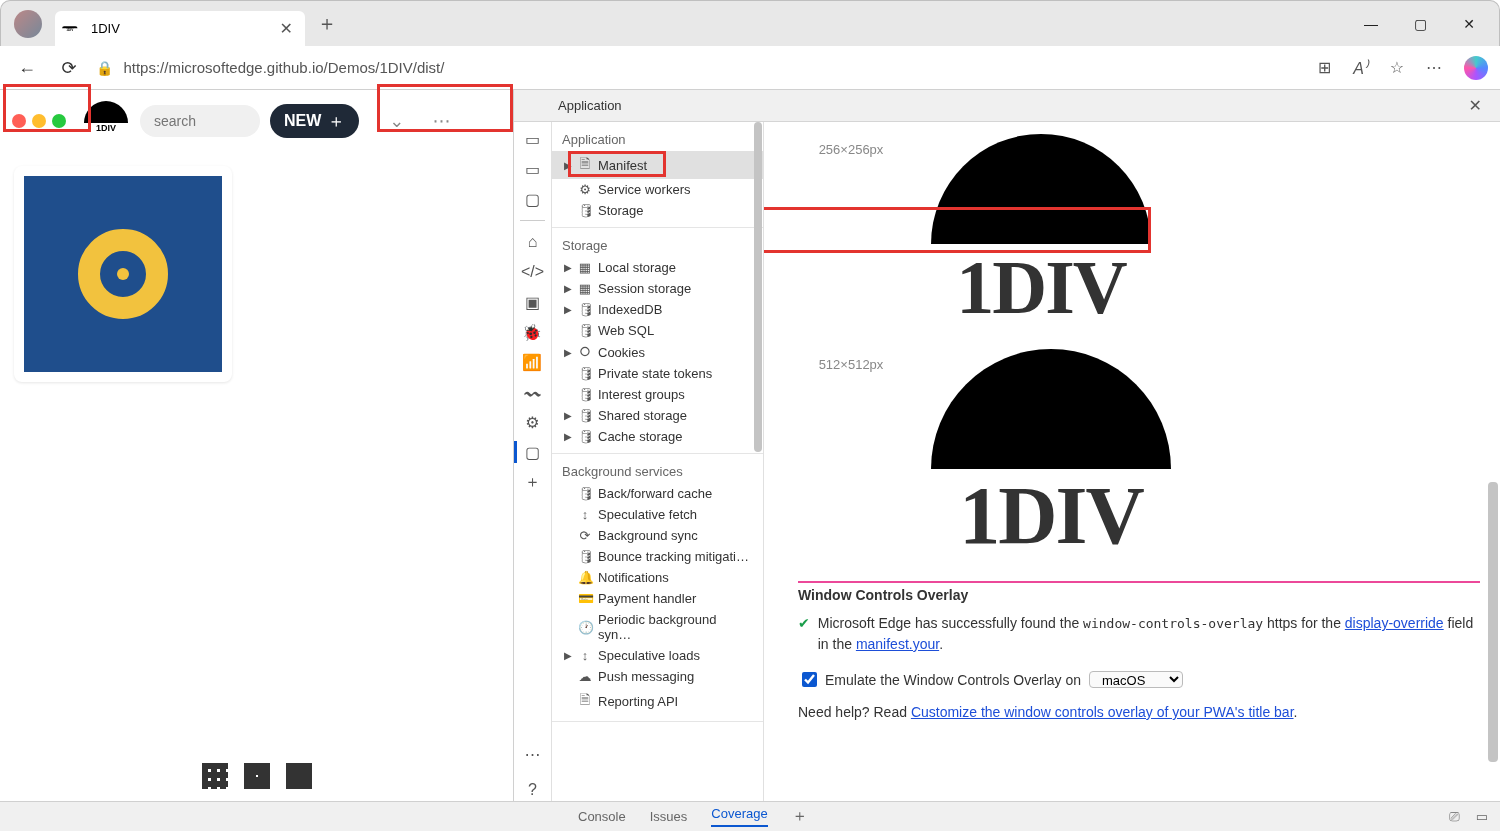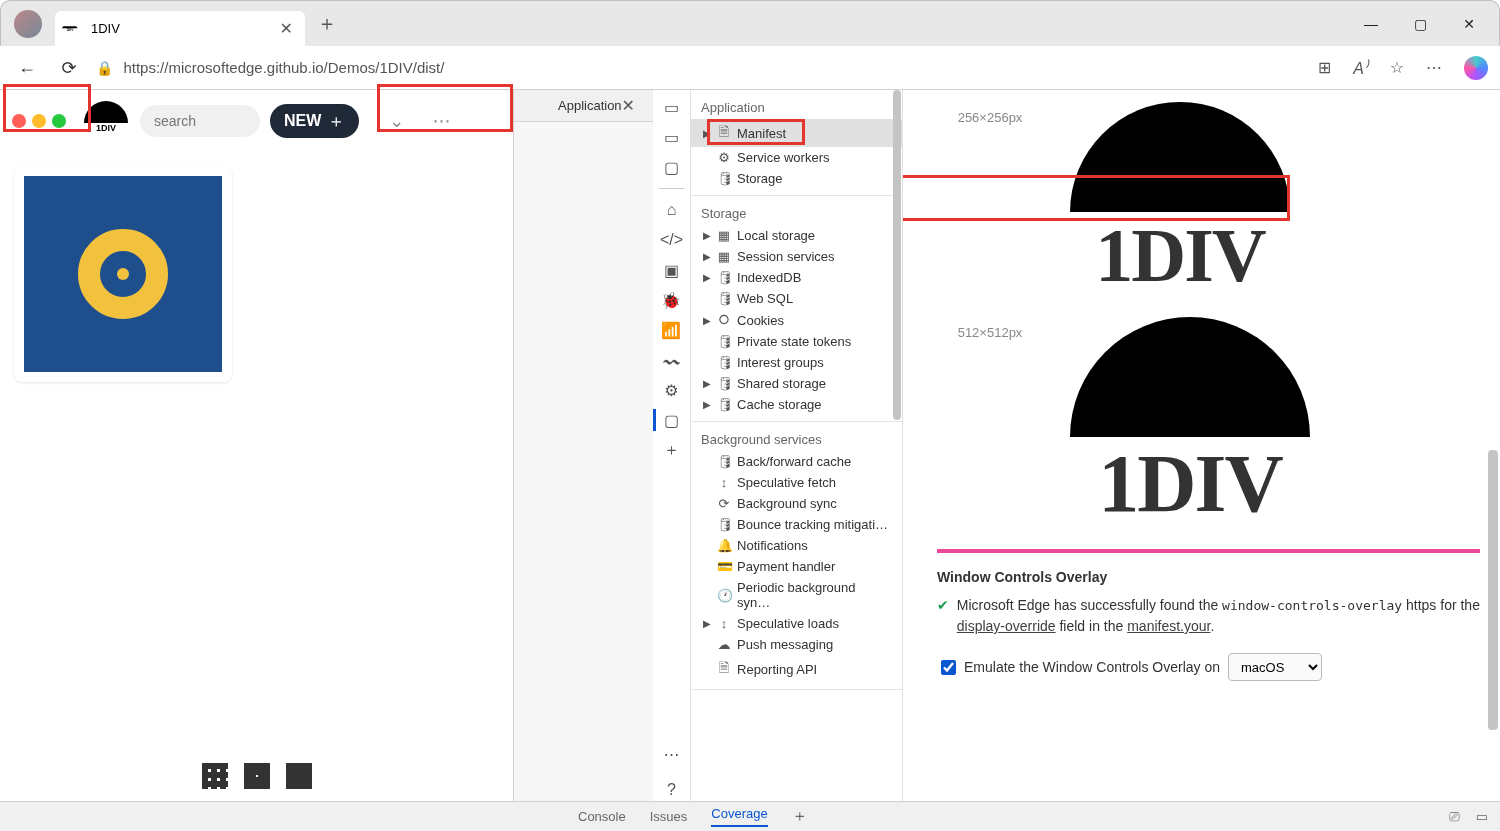--- a/index.html
+++ b/index.html
@@ -49,21 +49,21 @@
 .ringshape { width: 90px; height: 90px; border-radius: 50%; border: 22px solid #f2c23e; background: #1f4e8c; position: relative; }
 .ringshape::after { content: ""; position: absolute; width: 12px; height: 12px; border-radius: 50%; background: #f2c23e; left: 50%; top: 50%; transform: translate(-50%,-50%); }
 
 .view-btns { position: absolute; bottom: 0; width: 100%; height: 50px; display: flex; align-items: center; justify-content: center; gap: 16px; background: #fff; }
 .vb { width: 26px; height: 26px; display: inline-block; }
 .vb.g9 { background: repeating-linear-gradient(#333 0 6px, transparent 6px 9px), repeating-linear-gradient(90deg,#333 0 6px, transparent 6px 9px); background-blend-mode: darken; }
 .vb.g4 { background: linear-gradient(#333 0 45%, transparent 45% 55%, #333 55%), linear-gradient(90deg,#333 0 45%, transparent 45% 55%, #333 55%); }
 .vb.g1 { background: #333; }
 
 
-.devtools { flex: 1; display: flex; flex-direction: row; background: #f7f7f7; position: relative; }
+.devtools { flex: 1; display: flex; flex-direction: column; background: #f7f7f7; position: relative; }
 .dt-header { height: 32px; background: #f0f0f0; display: flex; align-items: center; border-bottom: 1px solid #d5d5d5; }
 .dt-header .app-label { font-size: 13px; margin-left: 44px; color: #333; }
 .dt-close { margin-left: auto; margin-right: 18px; font-size: 16px; color: #555; }
 
 .dt-body { flex: 1; display: flex; overflow: hidden; }
 
 .tool-rail { width: 38px; background: #fff; border-right: 1px solid #e0e0e0; display: flex; flex-direction: column; align-items: center; padding-top: 6px; gap: 8px; }
 .tool-rail .ti { width: 22px; height: 22px; color: #555; font-size: 16px; display: flex; align-items: center; justify-content: center; position: relative; }
 .tool-rail .ti.active::before { content:""; position:absolute; left:-8px; top:0; bottom:0; width:3px; background:#0b57d0; }
 .tool-rail .sep { height: 1px; width: 70%; background: #ccc; margin: 2px 0; }
@@ -79,29 +79,29 @@
 .scroll-ind { position: absolute; right: 0; top: 0; width: 10px; height: 100%; }
 .scroll-thumb { position: absolute; right: 1px; top: 0; width: 8px; height: 330px; background: #c4c4c4; border-radius: 4px; }
 
 .detail-pane { flex: 1; background: #fff; overflow-y: auto; padding: 12px 20px 20px 34px; position: relative; font-size: 14px; color: #333; }
 .icon-row { display: flex; align-items: flex-start; gap: 27px; margin-bottom: 18px; }
 .dim-label { font-size: 13px; color: #888; width: 106px; text-align: center; padding-top: 8px; }
 .big-logo { display: flex; flex-direction: column; align-items: center; }
 .big-logo .arc2 { background: #000; border-radius: 1000px 1000px 0 0; }
 .big-logo .txt2 { font-weight: 700; font-family: Georgia, serif; letter-spacing: -2px; }
 
-.wco-section { border-top: 4px solid #ec4899; margin-top: 8px; padding-top: 16px; }
+.wco-section { border-top: 2px solid #ec4899; margin-top: 8px; padding-top: 4px; }
 .wco-section h3 { font-size: 14px; font-weight: bold; margin-bottom: 10px; }
 .wco-line { display: flex; gap: 8px; margin-bottom: 10px; line-height: 1.5; }
 .ok-ico { color: #1a9e4b; }
 .mono { font-family: Consolas, monospace; font-size: 13px; }
-a.link { color: #404040; text-decoration: underline; }
+a.link { color: #1d4ed8; text-decoration: underline; }
 .chk-row { display: flex; align-items: center; gap: 8px; padding: 6px 4px; }
 input[type=checkbox] { width: 15px; height: 15px; accent-color: #0b57d0; }
-select { height: 28px; border: 1px solid #bbb; border-radius: 4px; background: #fafafa; padding: 0 20px 0 8px; font-size: 13px; }
+select { height: 17px; border: 1px solid #bbb; border-radius: 4px; background: #fafafa; padding: 0 20px 0 8px; font-size: 13px; }
 
 .dt-drawer { height: 30px; background: #f0f0f0; border-top: 1px solid #d0d0d0; display: flex; align-items: center; font-size: 13px; color: #666; padding: 0 12px; gap: 24px; }
 .dt-drawer .tab-c { color: #0b57d0; border-bottom: 2px solid #0b57d0; padding-bottom: 4px; }
 .dt-drawer .plus { font-size: 16px; }
 .dt-draw-right { margin-left: auto; display: flex; gap: 16px; }
 
 .right-scroll { position: absolute; right: 2px; top: 360px; width: 10px; height: 280px; background: #c4c4c4; border-radius: 4px; }
 </style>
 </head>
 <body>
@@ -229,21 +229,21 @@
         <div class="tree-section">
           <div class="tree-head">Storage</div>
           <div class="tree-item">
               <span class="exp">▶</span>
               <span class="ico">▦</span>
               <span>Local storage</span>
             </div>
           <div class="tree-item">
               <span class="exp">▶</span>
               <span class="ico">▦</span>
-              <span>Session services</span>
+              <span>Session storage</span>
             </div>
           <div class="tree-item">
               <span class="exp">▶</span>
               <span class="ico">🛢</span>
               <span>IndexedDB</span>
             </div>
           <div class="tree-item">
               <span class="ico">🛢</span>
               <span>Web SQL</span>
             </div>
@@ -342,20 +342,23 @@
           <div class="wco-line">
             <span class="ok-ico">✔</span>
             <div>
               <span>Microsoft Edge has successfully found the </span><span class="mono">window-controls-overlay</span><span> https for the </span><a href="#" class="link">display-override</a><span> field in the </span><a href="#" class="link">manifest.your</a><span>.</span>
             </div>
           </div>
           <div class="chk-row">
             <input type="checkbox" checked="" style="">
             <span>Emulate the Window Controls Overlay on</span>
             <select><option>macOS</option></select>
+          </div>
+          <div style="margin-top:10px;">
+            <span>Need help? Read </span><a href="#" class="link">Customize the window controls overlay of your PWA's title bar</a><span>.</span>
           </div>
           <div class="redbox" style="left:-3px;top:85px;width:390px;height:46px;"></div>
         </div>
         <div class="right-scroll"></div>
       </div>
     </div>
   </div>
 </div>
 
 <div class="dt-drawer">

